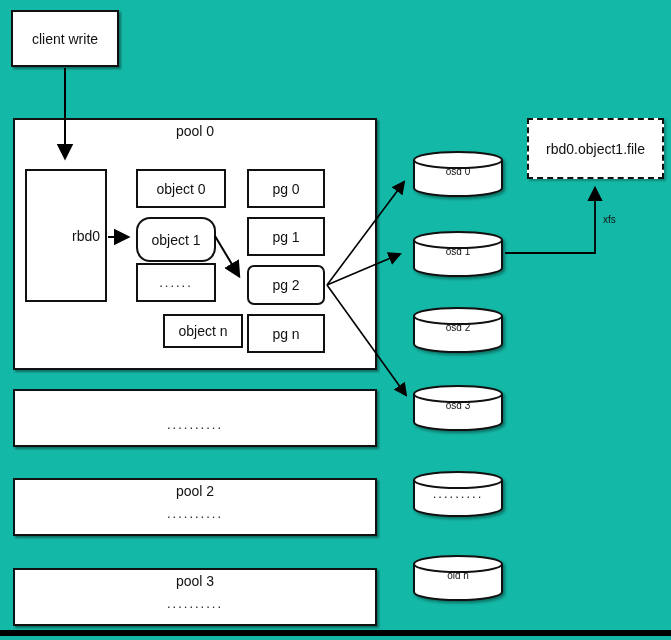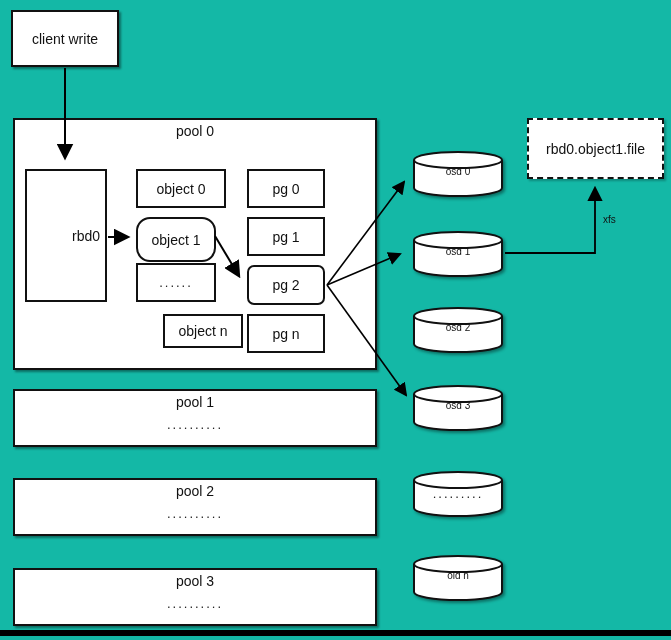--- a/index.html
+++ b/index.html
@@ -146,21 +146,20 @@
   </div>
   <div class="cyl" style="left:412px;top:554px;">
     <svg width="92" height="50" viewBox="0 0 92 50">
       <path d="M2,10 L2,38 A44,8 0 0 0 90,38 L90,10" fill="#fff" stroke="#111" stroke-width="2"></path>
       <ellipse cx="46" cy="10" rx="44" ry="8" fill="#fff" stroke="#111" stroke-width="2"></ellipse>
     </svg>
     <span class="cyl-label">old n</span>
   </div>
 
   <div class="container-box" style="left:13px;top:389px;width:364px;height:58px;">
-    <div class="container-label">pool 1</div>
     <div class="pool-dots">..........</div>
   </div>
   <div class="container-box" style="left:13px;top:478px;width:364px;height:58px;">
     <div class="container-label">pool 2</div>
     <div class="pool-dots">..........</div>
   </div>
   <div class="container-box" style="left:13px;top:568px;width:364px;height:58px;">
     <div class="container-label">pool 3</div>
     <div class="pool-dots">..........</div>
   </div>

